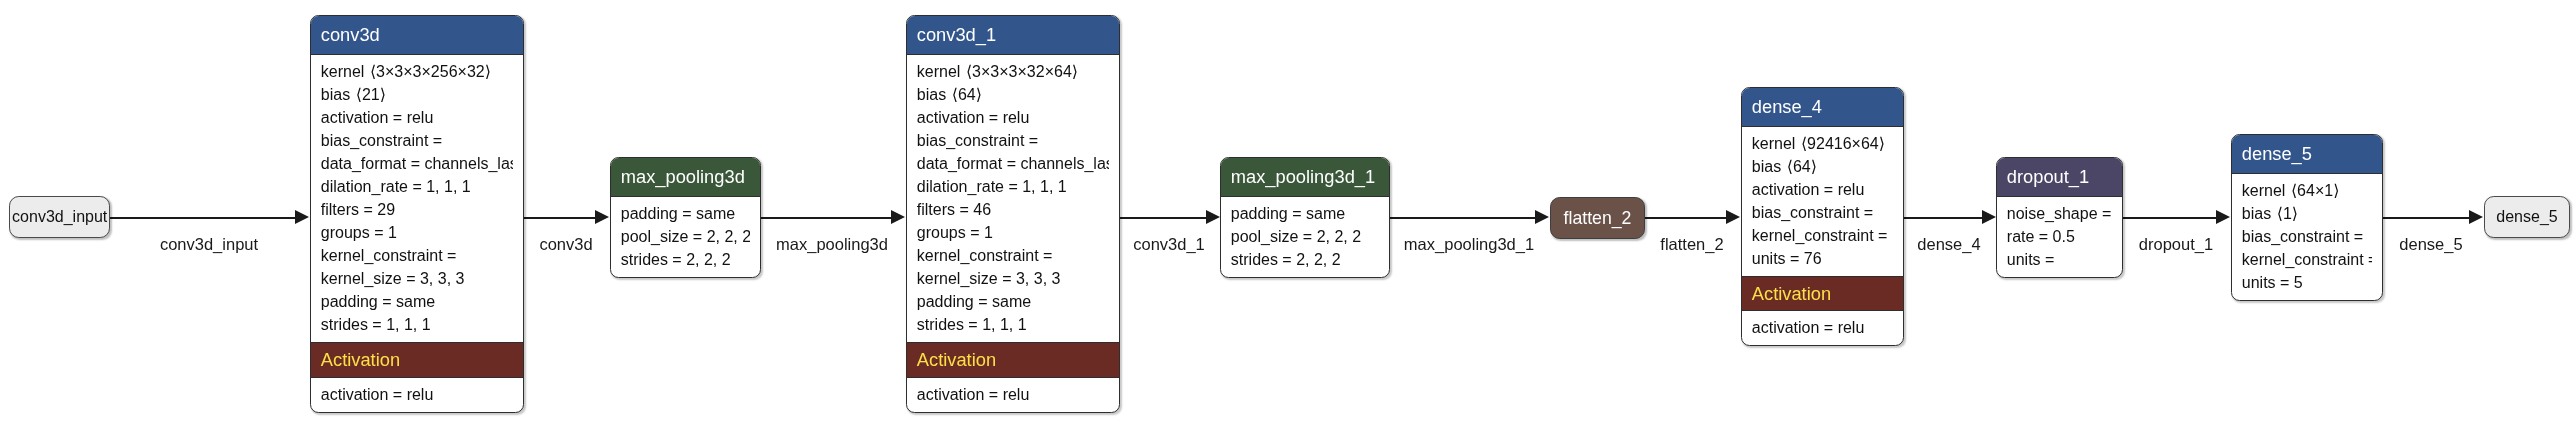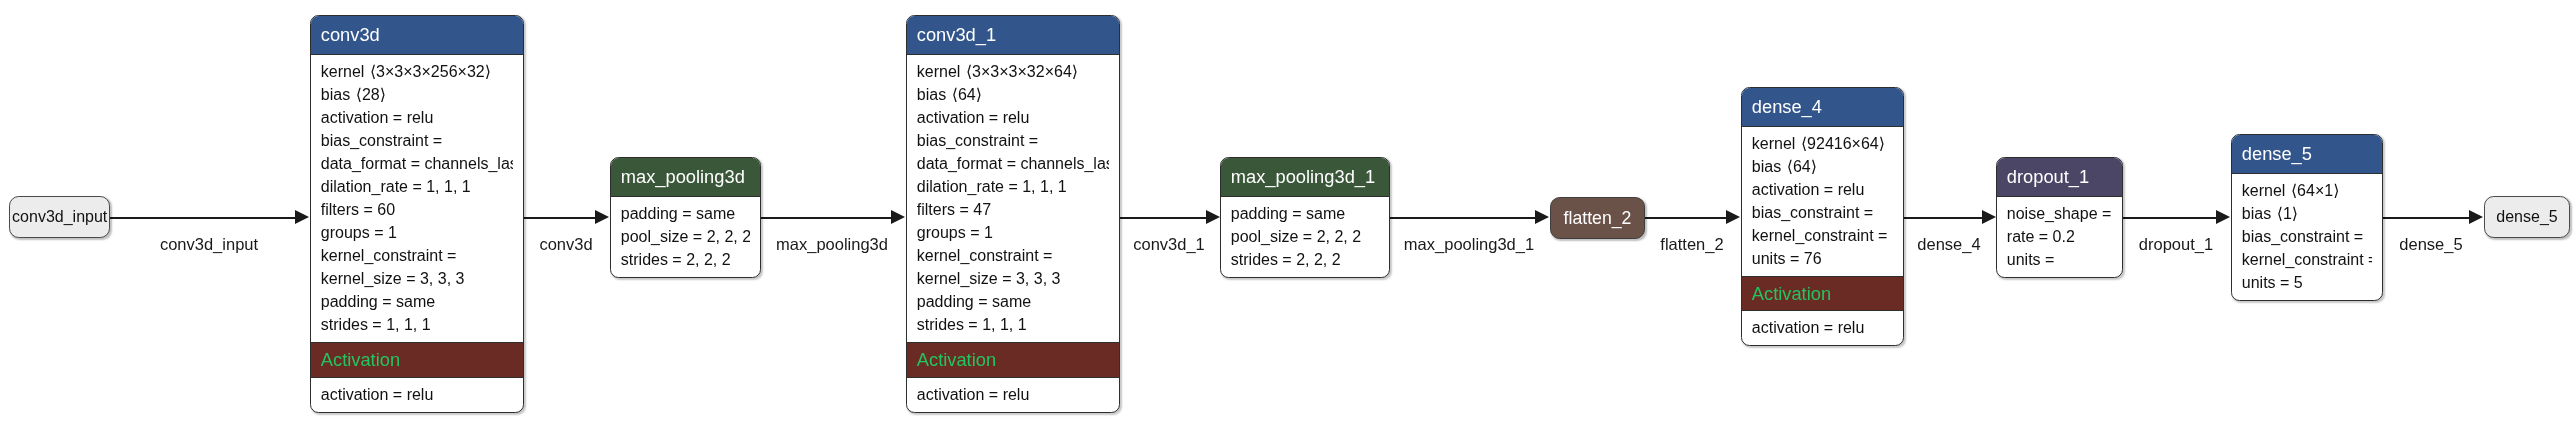--- a/index.html
+++ b/index.html
@@ -17,21 +17,21 @@
     border-bottom:1.2px solid #2E2E2E;white-space:nowrap;
   }
   .hdr-blue{background:#32568B;}
   .hdr-green{background:#3A5839;}
   .hdr-purple{background:#4C4666;}
   .layer-body{padding:4.9px 9.8px 6.1px;font-size:16px;}
   .param{line-height:23px;white-space:nowrap;overflow:hidden;}
   .param b{font-weight:normal;}
   .param .shape{margin-left:5.5px;margin-top:44px;}
   .sub-header{
-    background:#6B2B25;color:#22c55e;font-size:18.3px;line-height:21px;
+    background:#6B2B25;color:#fde047;font-size:18.3px;line-height:21px;
     padding:5.5px 9.8px 6.7px;border-top:1.2px solid #2E2E2E;border-bottom:1.2px solid #2E2E2E;
     white-space:nowrap;
   }
   
   .io-node{
     position:absolute;display:flex;align-items:center;justify-content:center;
     background:#ECECEC;border:1.8px solid #4A4A4A;border-radius:9.8px;
     font-size:16px;color:#111;box-shadow:1.2px 1.8px 1.8px rgba(0,0,0,0.25);white-space:nowrap;
   }
   .capsule{background:#6B5248;color:#ffffff;border-color:#3E3E3E;font-size:17.7px;}
@@ -88,26 +88,26 @@
   <div class="edge-label" style="left:2431px;">dense_5</div>
 
   <div class="io-node" style="left:9.2px;top:196px;width:99px;height:40px;">
     <span>conv3d_input</span>
   </div>
 
   <div class="layer" style="left:310px;top:15.3px;width:212px;">
     <div class="layer-header hdr-blue">conv3d</div>
     <div class="layer-body">
       <div class="param"><b>kernel</b><span class="shape">⟨3×3×3×256×32⟩</span></div>
-      <div class="param"><b>bias</b><span class="shape">⟨28⟩</span></div>
+      <div class="param"><b>bias</b><span class="shape">⟨21⟩</span></div>
       <div class="param">activation = relu</div>
       <div class="param">bias_constraint =</div>
       <div class="param">data_format = channels_las...</div>
       <div class="param">dilation_rate = 1, 1, 1</div>
-      <div class="param">filters = 60</div>
+      <div class="param">filters = 29</div>
       <div class="param">groups = 1</div>
       <div class="param">kernel_constraint =</div>
       <div class="param">kernel_size = 3, 3, 3</div>
       <div class="param">padding = same</div>
       <div class="param">strides = 1, 1, 1</div>
     </div>
     <div class="sub-header">Activation</div>
     <div class="layer-body">
       <div class="param">activation = relu</div>
     </div>
@@ -124,21 +124,21 @@
 
   <div class="layer" style="left:906px;top:15.3px;width:212px;">
     <div class="layer-header hdr-blue">conv3d_1</div>
     <div class="layer-body">
       <div class="param"><b>kernel</b><span class="shape">⟨3×3×3×32×64⟩</span></div>
       <div class="param"><b>bias</b><span class="shape">⟨64⟩</span></div>
       <div class="param">activation = relu</div>
       <div class="param">bias_constraint =</div>
       <div class="param">data_format = channels_las...</div>
       <div class="param">dilation_rate = 1, 1, 1</div>
-      <div class="param">filters = 47</div>
+      <div class="param">filters = 46</div>
       <div class="param">groups = 1</div>
       <div class="param">kernel_constraint =</div>
       <div class="param">kernel_size = 3, 3, 3</div>
       <div class="param">padding = same</div>
       <div class="param">strides = 1, 1, 1</div>
     </div>
     <div class="sub-header">Activation</div>
     <div class="layer-body">
       <div class="param">activation = relu</div>
     </div>
@@ -170,21 +170,21 @@
     <div class="sub-header">Activation</div>
     <div class="layer-body">
       <div class="param">activation = relu</div>
     </div>
   </div>
 
   <div class="layer" style="left:1996px;top:157px;width:125px;">
     <div class="layer-header hdr-purple">dropout_1</div>
     <div class="layer-body">
       <div class="param">noise_shape =</div>
-      <div class="param">rate = 0.2</div>
+      <div class="param">rate = 0.5</div>
       <div class="param">units =</div>
     </div>
   </div>
 
   <div class="layer" style="left:2231px;top:134px;width:150px;">
     <div class="layer-header hdr-blue">dense_5</div>
     <div class="layer-body">
       <div class="param"><b>kernel</b><span class="shape">⟨64×1⟩</span></div>
       <div class="param"><b>bias</b><span class="shape">⟨1⟩</span></div>
       <div class="param">bias_constraint =</div>

